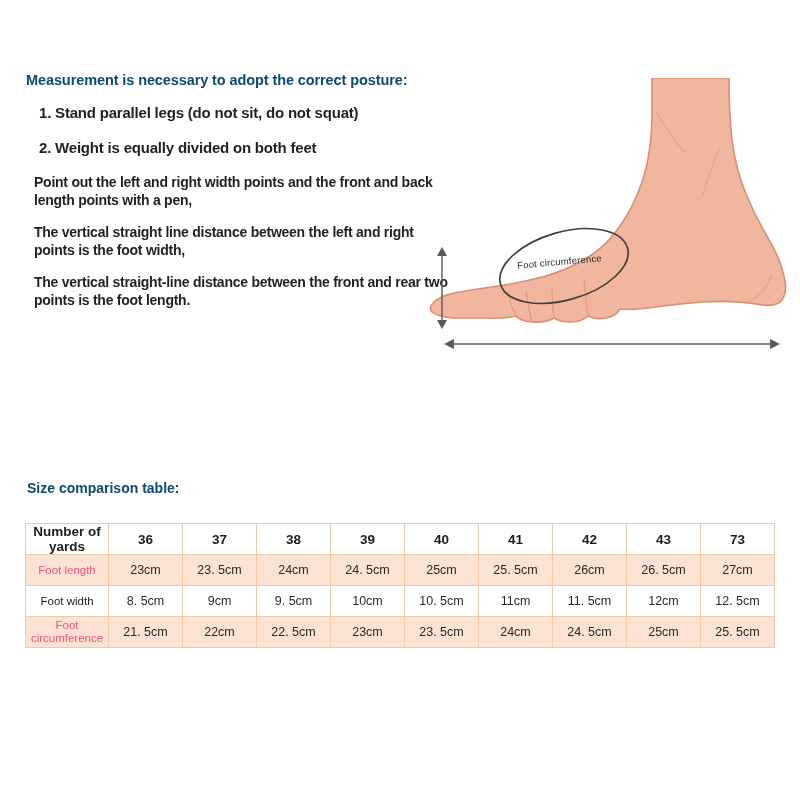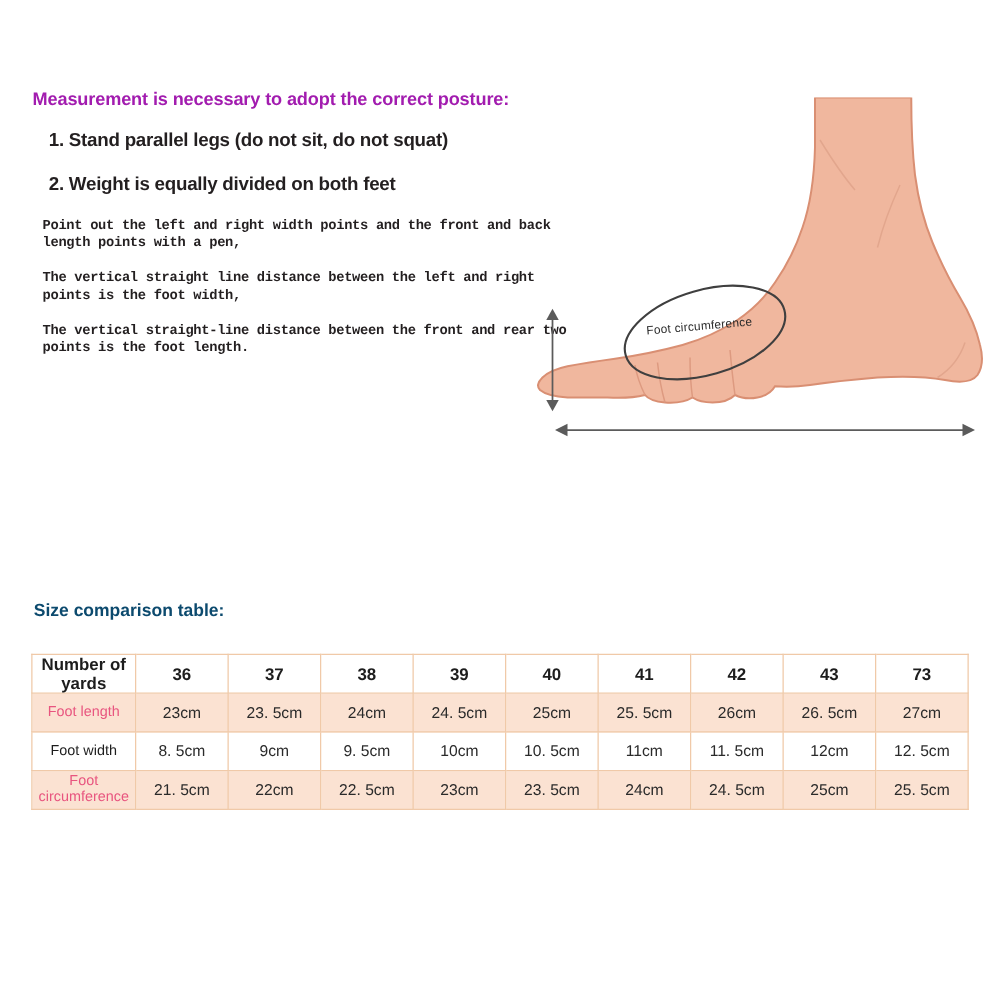--- a/index.html
+++ b/index.html
@@ -17,41 +17,40 @@
   }
 
   
   #instructions {
     position: absolute;
     left: 26px;
     top: 72px;
     width: 430px;
   }
   #instr-heading {
-    color: #a21caf;
+    color: #0c4a6e;
     font-weight: bold;
     font-size: 14.5px;
     margin: 0 0 16px 0;
     letter-spacing: -0.1px;
   }
   .step {
     font-weight: bold;
     font-size: 15px;
     margin: 0 0 18px 0;
     padding-left: 13px;
     letter-spacing: -0.2px;
   }
   .note {
     font-weight: bold;
-    font-size: 11px;
+    font-size: 14px;
     line-height: 1.28;
     margin: 0 0 14px 0;
     padding-left: 8px;
     letter-spacing: -0.25px;
-    font-family: Liberation Mono, monospace;
   }
 
   
   #foot-figure {
     position: absolute;
     left: 420px;
     top: 78px;
     width: 370px;
     height: 300px;
   }

